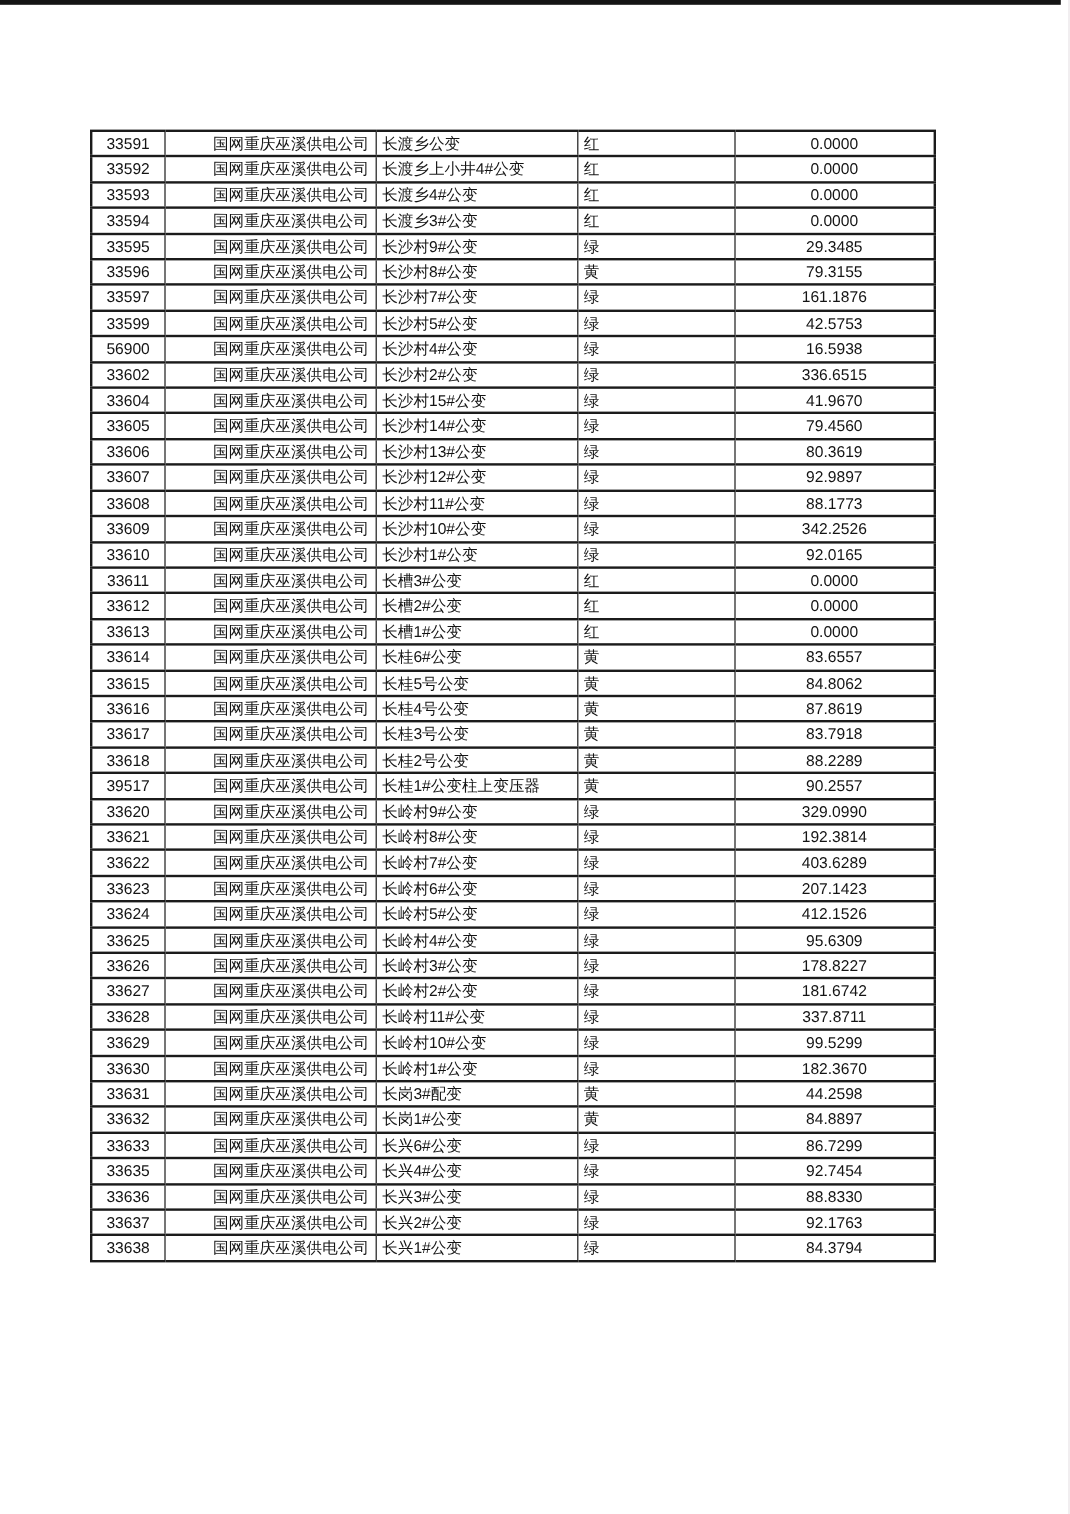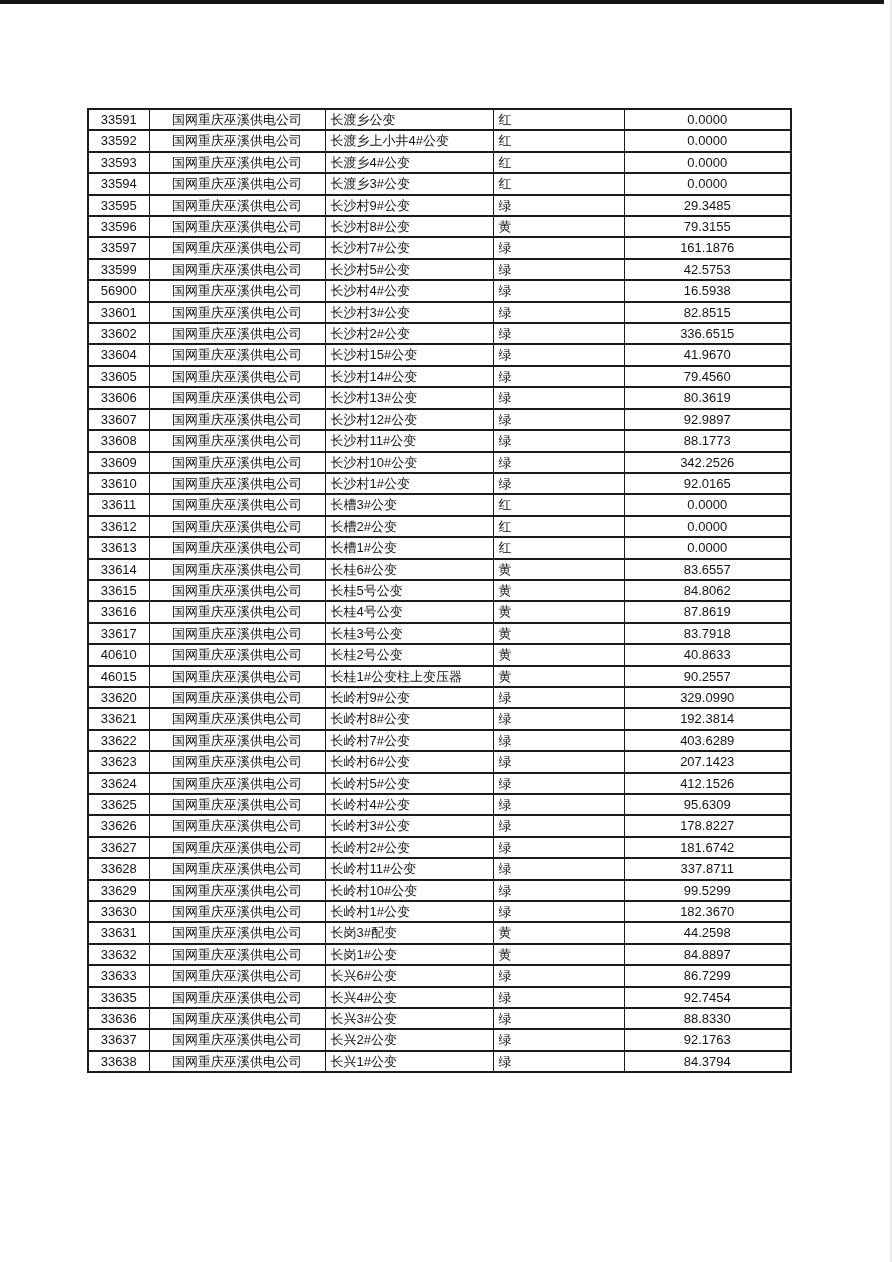--- a/index.html
+++ b/index.html
@@ -26,41 +26,41 @@
   .page-edge-right {
     position: absolute;
     right: 0;
     top: 0;
     width: 2px;
     height: 1262px;
     background: #f1eef0;
   }
   table.data-table {
     position: absolute;
-    left: 87px;
+    left: 75px;
     top: 108px;
     width: 703px;
     border-collapse: collapse;
     table-layout: fixed;
     border: 2px solid #1b1b1b;
   }
   table.data-table td {
     border: 1px solid #1b1b1b;
     border-top-width: 2px;
     border-bottom-width: 2px;
     height: 19.4px;
     line-height: 19.4px;
     padding: 0 5px;
     font-size: 13px;
     vertical-align: middle;
     white-space: nowrap;
     overflow: hidden;
   }
   td.cell-id    { text-align: center; padding: 0 2px; }
-  td.cell-co    { text-align: center; }
+  td.cell-co    { text-align: right; }
   td.cell-name  { text-align: left; }
   td.cell-color { text-align: left; }
   td.cell-value { text-align: center; padding: 0 2px; }
 </style>
 </head>
 <body style="background: rgb(255, 255, 255);">
 
 <div class="top-bar" style="background: rgb(20, 20, 20);"></div>
 <div class="page-edge-right"></div>
 
@@ -130,27 +130,20 @@
     <td class="cell-value">42.5753</td>
   </tr>
       <tr>
     <td class="cell-id">56900</td>
     <td class="cell-co">国网重庆巫溪供电公司</td>
     <td class="cell-name">长沙村4#公变</td>
     <td class="cell-color">绿</td>
     <td class="cell-value">16.5938</td>
   </tr>
       <tr>
-    <td class="cell-id">33601</td>
-    <td class="cell-co">国网重庆巫溪供电公司</td>
-    <td class="cell-name">长沙村3#公变</td>
-    <td class="cell-color">绿</td>
-    <td class="cell-value">82.8515</td>
-  </tr>
-      <tr>
     <td class="cell-id">33602</td>
     <td class="cell-co">国网重庆巫溪供电公司</td>
     <td class="cell-name">长沙村2#公变</td>
     <td class="cell-color">绿</td>
     <td class="cell-value">336.6515</td>
   </tr>
       <tr>
     <td class="cell-id">33604</td>
     <td class="cell-co">国网重庆巫溪供电公司</td>
     <td class="cell-name">长沙村15#公变</td>
@@ -242,28 +235,28 @@
     <td class="cell-value">87.8619</td>
   </tr>
       <tr>
     <td class="cell-id">33617</td>
     <td class="cell-co">国网重庆巫溪供电公司</td>
     <td class="cell-name">长桂3号公变</td>
     <td class="cell-color">黄</td>
     <td class="cell-value">83.7918</td>
   </tr>
       <tr>
-    <td class="cell-id">40610</td>
+    <td class="cell-id">33618</td>
     <td class="cell-co">国网重庆巫溪供电公司</td>
     <td class="cell-name">长桂2号公变</td>
     <td class="cell-color">黄</td>
-    <td class="cell-value">40.8633</td>
-  </tr>
-      <tr>
-    <td class="cell-id">46015</td>
+    <td class="cell-value">88.2289</td>
+  </tr>
+      <tr>
+    <td class="cell-id">39517</td>
     <td class="cell-co">国网重庆巫溪供电公司</td>
     <td class="cell-name">长桂1#公变柱上变压器</td>
     <td class="cell-color">黄</td>
     <td class="cell-value">90.2557</td>
   </tr>
       <tr>
     <td class="cell-id">33620</td>
     <td class="cell-co">国网重庆巫溪供电公司</td>
     <td class="cell-name">长岭村9#公变</td>
     <td class="cell-color">绿</td>

